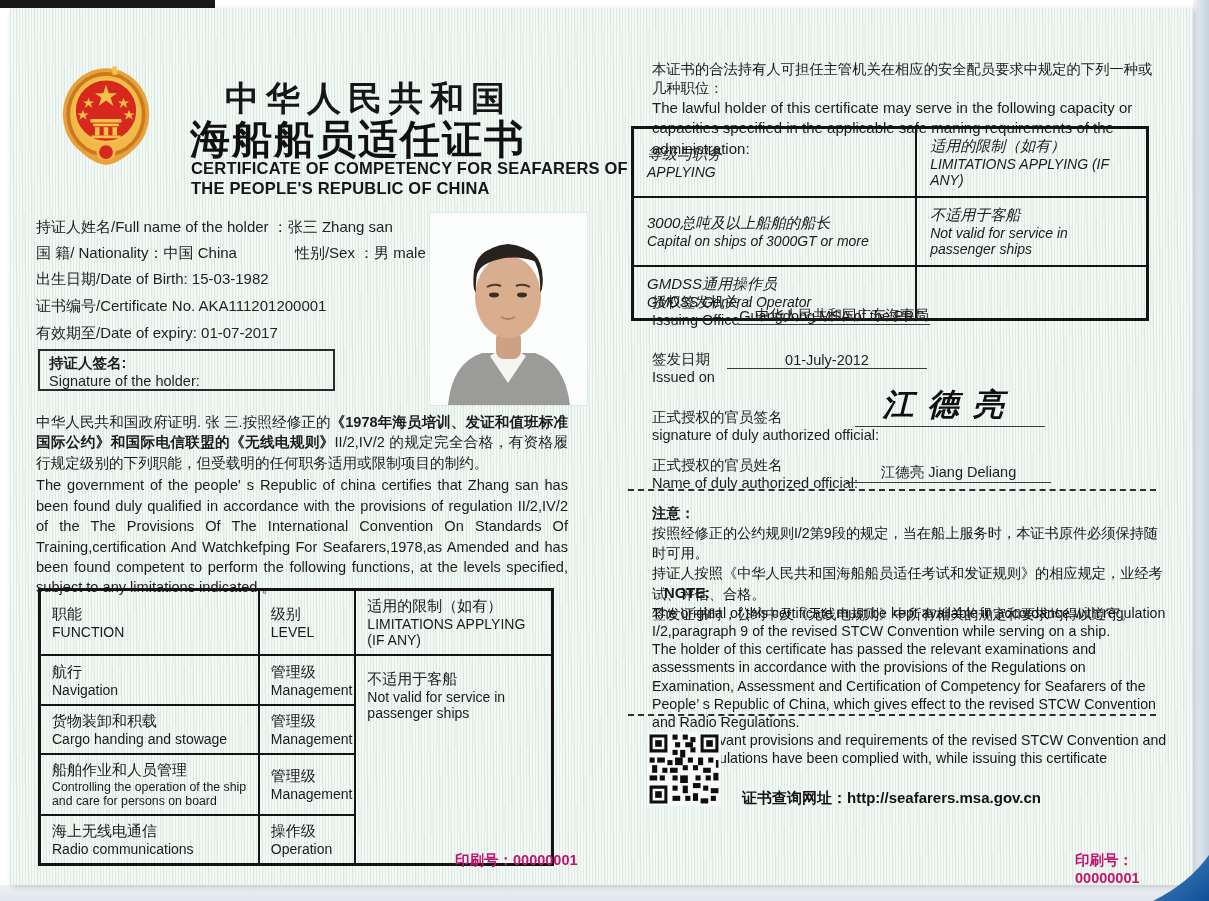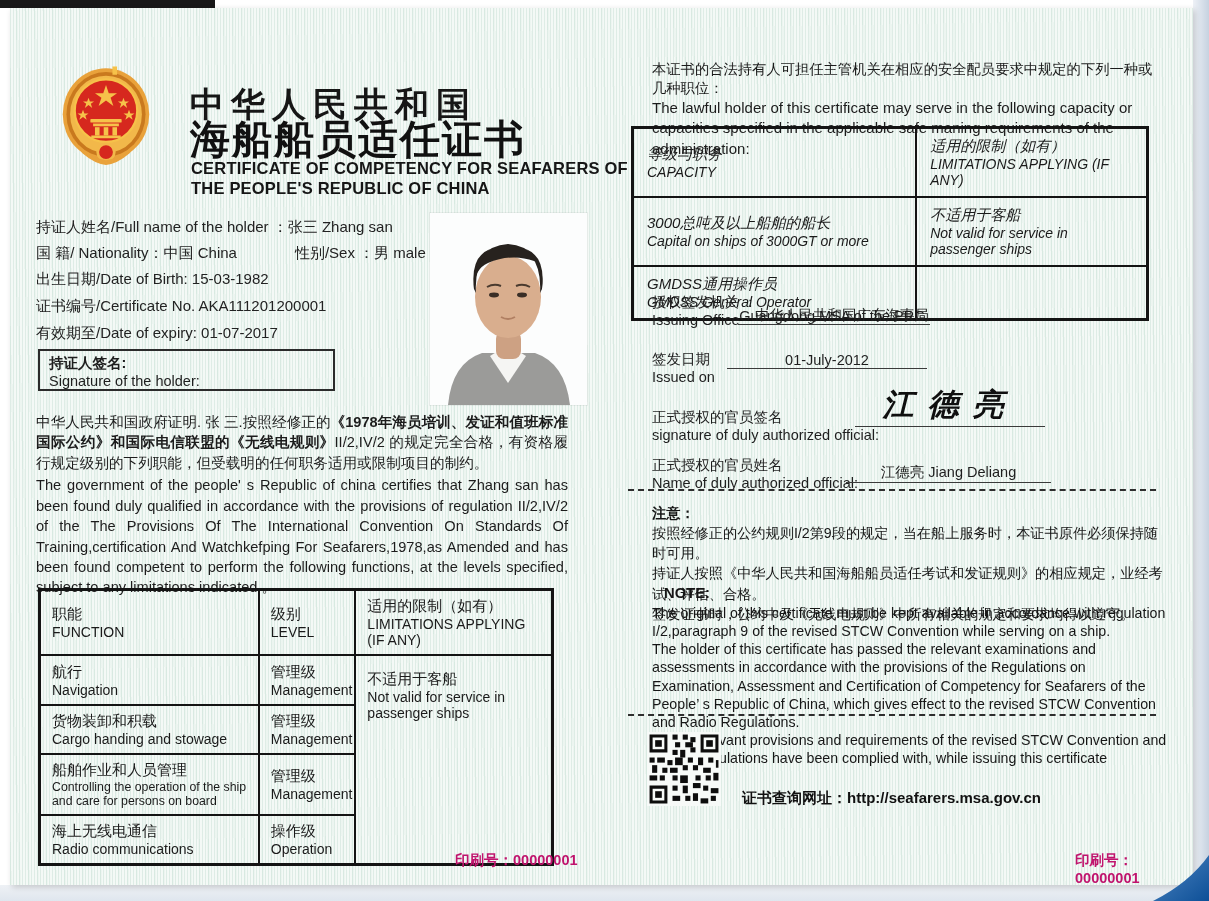--- a/index.html
+++ b/index.html
@@ -19,21 +19,21 @@
            background-color:#f4f9f6;
            background-image:
              repeating-linear-gradient(90deg, rgba(135,185,165,0.20) 0 1px, rgba(255,255,255,0) 1px 3px),
              repeating-linear-gradient(88deg, rgba(170,210,190,0.10) 0 2px, rgba(255,255,255,0) 2px 9px);
            box-shadow:2px 2px 6px rgba(0,0,0,0.18); }
 
   .abs { position:absolute; }
 
   
   .emblem { left:50px; top:58px; width:92px; height:104px; }
-  .t-country { left:180px; top:74px; font-size:34px; letter-spacing:7px; font-weight:600; color:#161616; }
+  .t-country { left:180px; top:68px; font-size:34px; letter-spacing:7px; font-weight:600; color:#161616;padding-left:35px; }
   .t-title   { left:180px; top:104px; font-size:40px; letter-spacing:2px; font-weight:800; color:#111; }
   .t-en      { left:181px; top:150px; font-size:16.5px; font-weight:700; line-height:1.22; color:#161616; letter-spacing:0.2px; }
 
   
   .holder-line { left:26px; font-size:15px; color:#222; white-space:nowrap; }
   .sex-span { margin-left:58px; }
 
   .photo { left:420px; top:205px; width:157px; height:192px; background:#fdfdfd;
            box-shadow:0 0 0 1px rgba(0,0,0,0.05); }
 
@@ -235,21 +235,21 @@
 
   <table class="abs cert-table cap-table">
     <colgroup>
         <col style="width:282px">
         <col style="width:230px">
       </colgroup>
     <tbody>
         <tr style="height:50px">
       <td>
             <span class="cell-cn">等级与职务</span>
-            <span class="cell-en">CAPACITY</span>
+            <span class="cell-en">APPLYING</span>
           </td>
       <td>
             <span class="cell-cn">适用的限制（如有）</span>
             <span class="cell-en">LIMITATIONS APPLYING (IF ANY)</span>
           </td>
     </tr>
     <tr style="height:62px">
       <td>
             <span class="cell-cn">3000总吨及以上船舶的船长</span>
             <span class="cell-en">Capital on ships of 3000GT or more</span>

